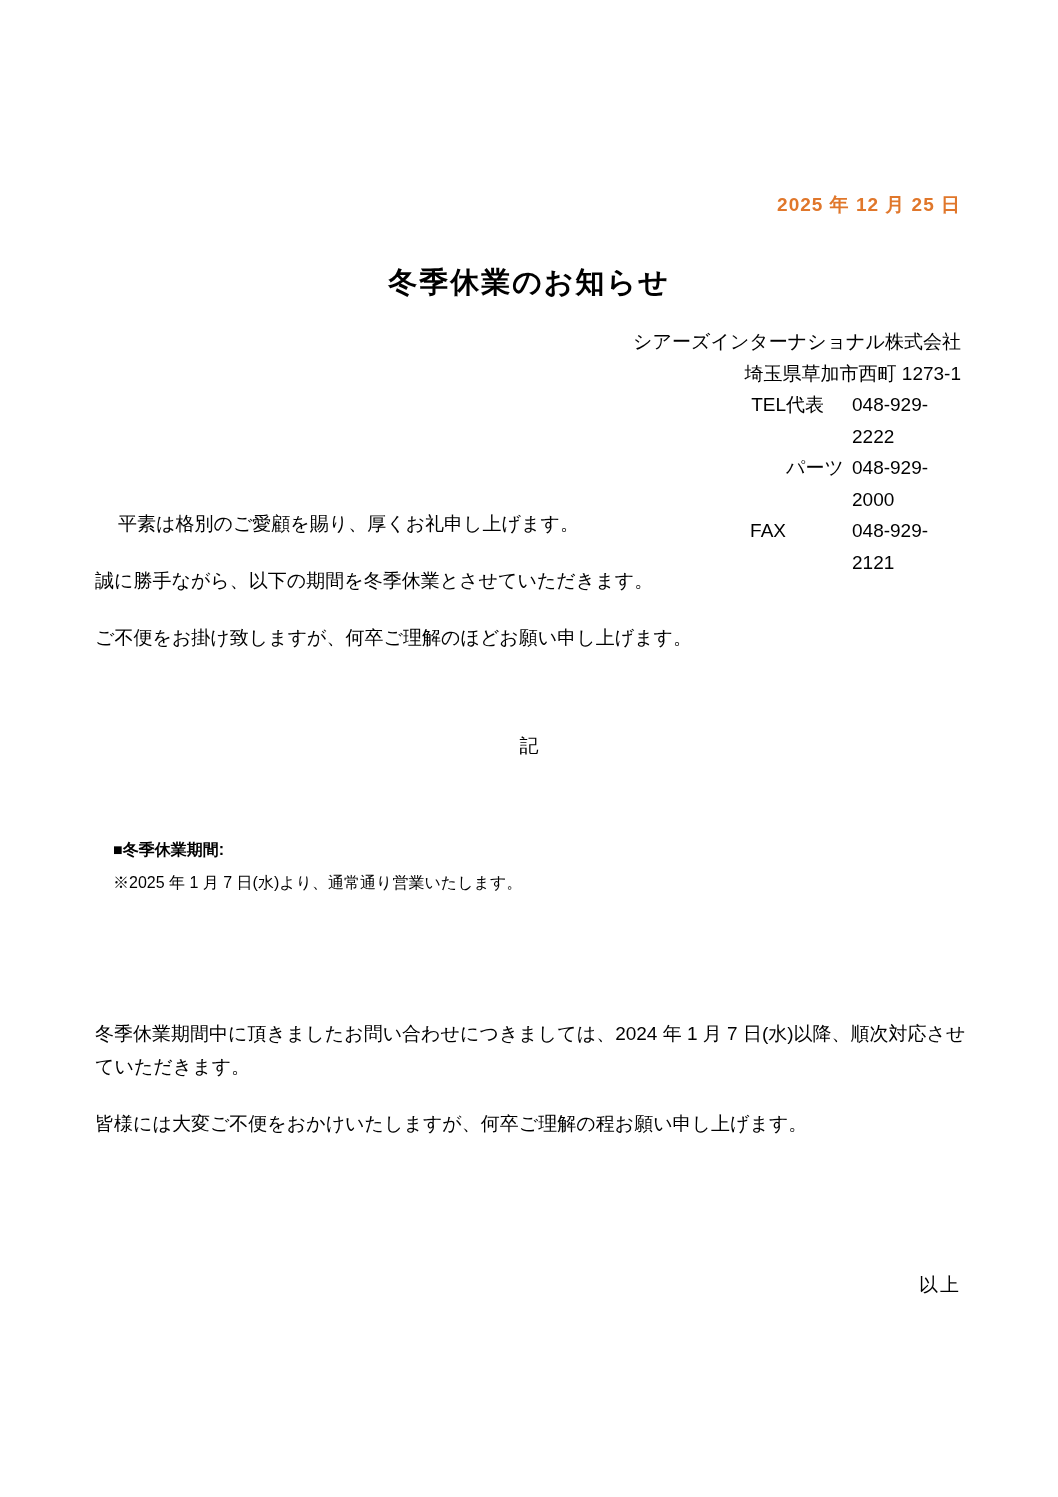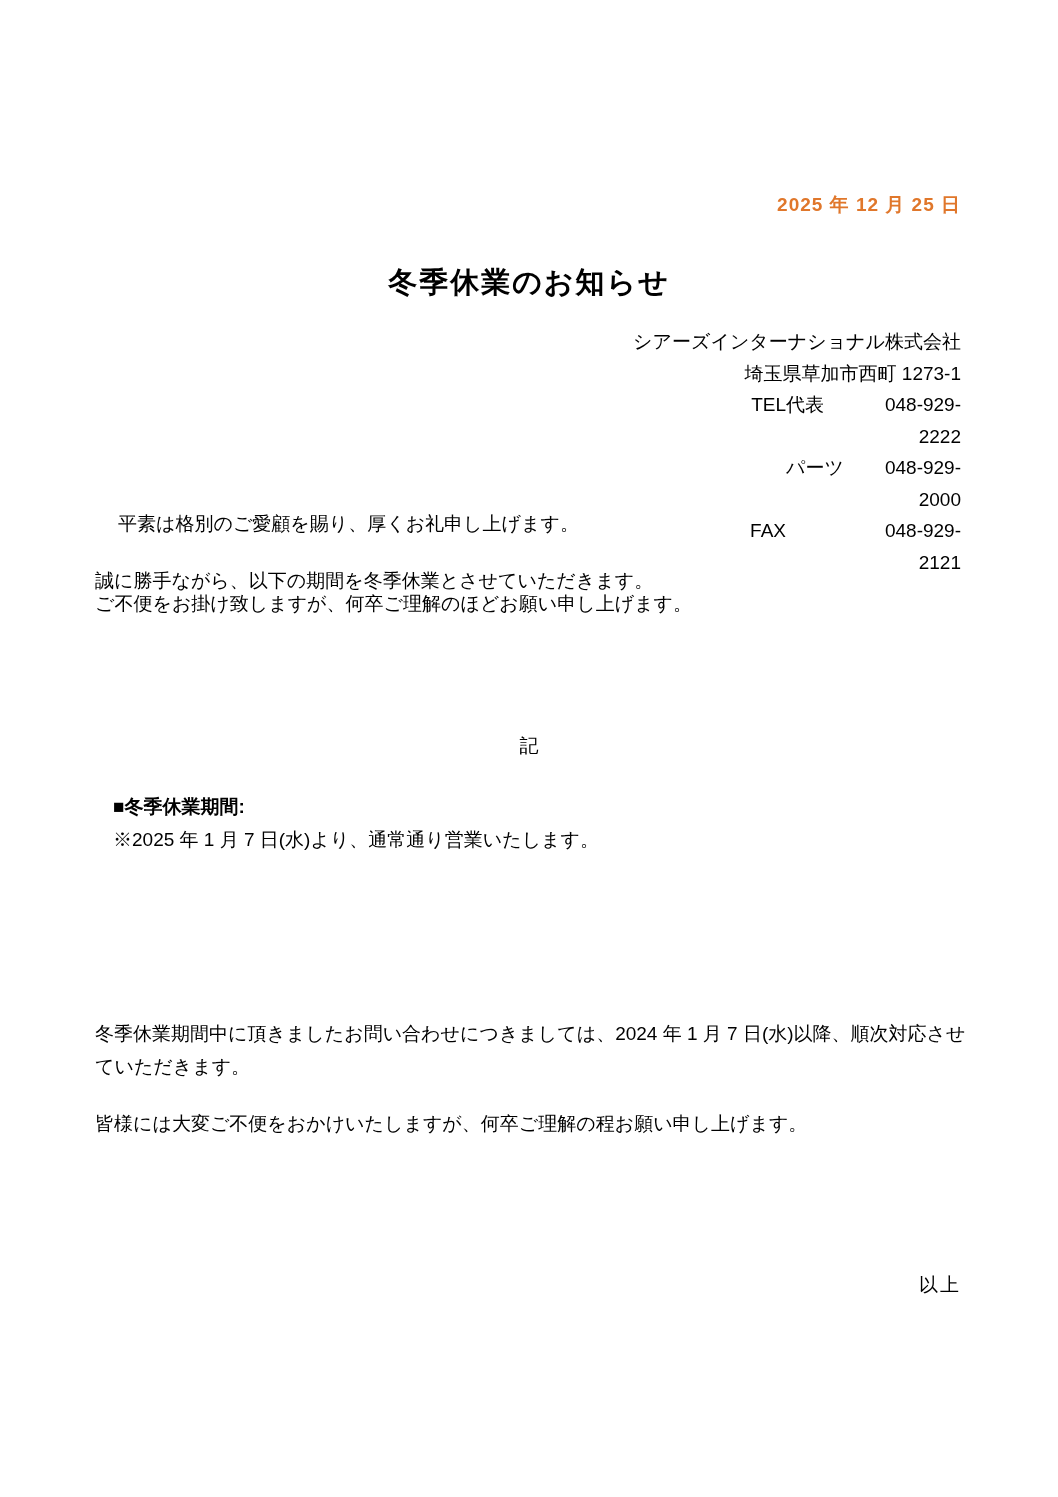--- a/index.html
+++ b/index.html
@@ -42,53 +42,53 @@
   }
   .company .line { white-space: nowrap; }
   .contact-row {
     display: grid;
     grid-template-columns: 53px 66px auto;
     margin-left: auto;
     width: 228px;
   }
   .contact-row .c1 { text-align: right; }
   .contact-row .c2 { text-align: left; }
-  .contact-row .c3 { text-align: right; }
+  .contact-row .c3 { text-align: left; }
   .para {
     position: absolute;
     left: 95px;
     font-size: 19px;
     line-height: 33px;
     white-space: nowrap;
   }
   .para-wrap {
     position: absolute;
     left: 95px;
     font-size: 19px;
     line-height: 33px;
     width: 874px;
     white-space: normal;
   }
   .indent { text-indent: 23px; }
   .p1 { top: 507px; }
   .p2 { top: 564px; }
-  .p3 { top: 587px; }
+  .p3 { top: 621px; }
   .record {
     position: absolute;
     top: 733px;
     left: 0;
     width: 100%;
     text-align: center;
     font-size: 19px;
   }
   .closure {
     position: absolute;
-    top: 791px;
+    top: 834px;
     left: 113px;
-    font-size: 19px;
+    font-size: 16px;
     line-height: 32.5px;
     white-space: nowrap;
   }
   .closure .heading { font-weight: bold; }
   .inquiry { top: 1017px; }
   .apology { top: 1107px; }
   .closing {
     position: absolute;
     top: 1272px;
     right: 97px;

